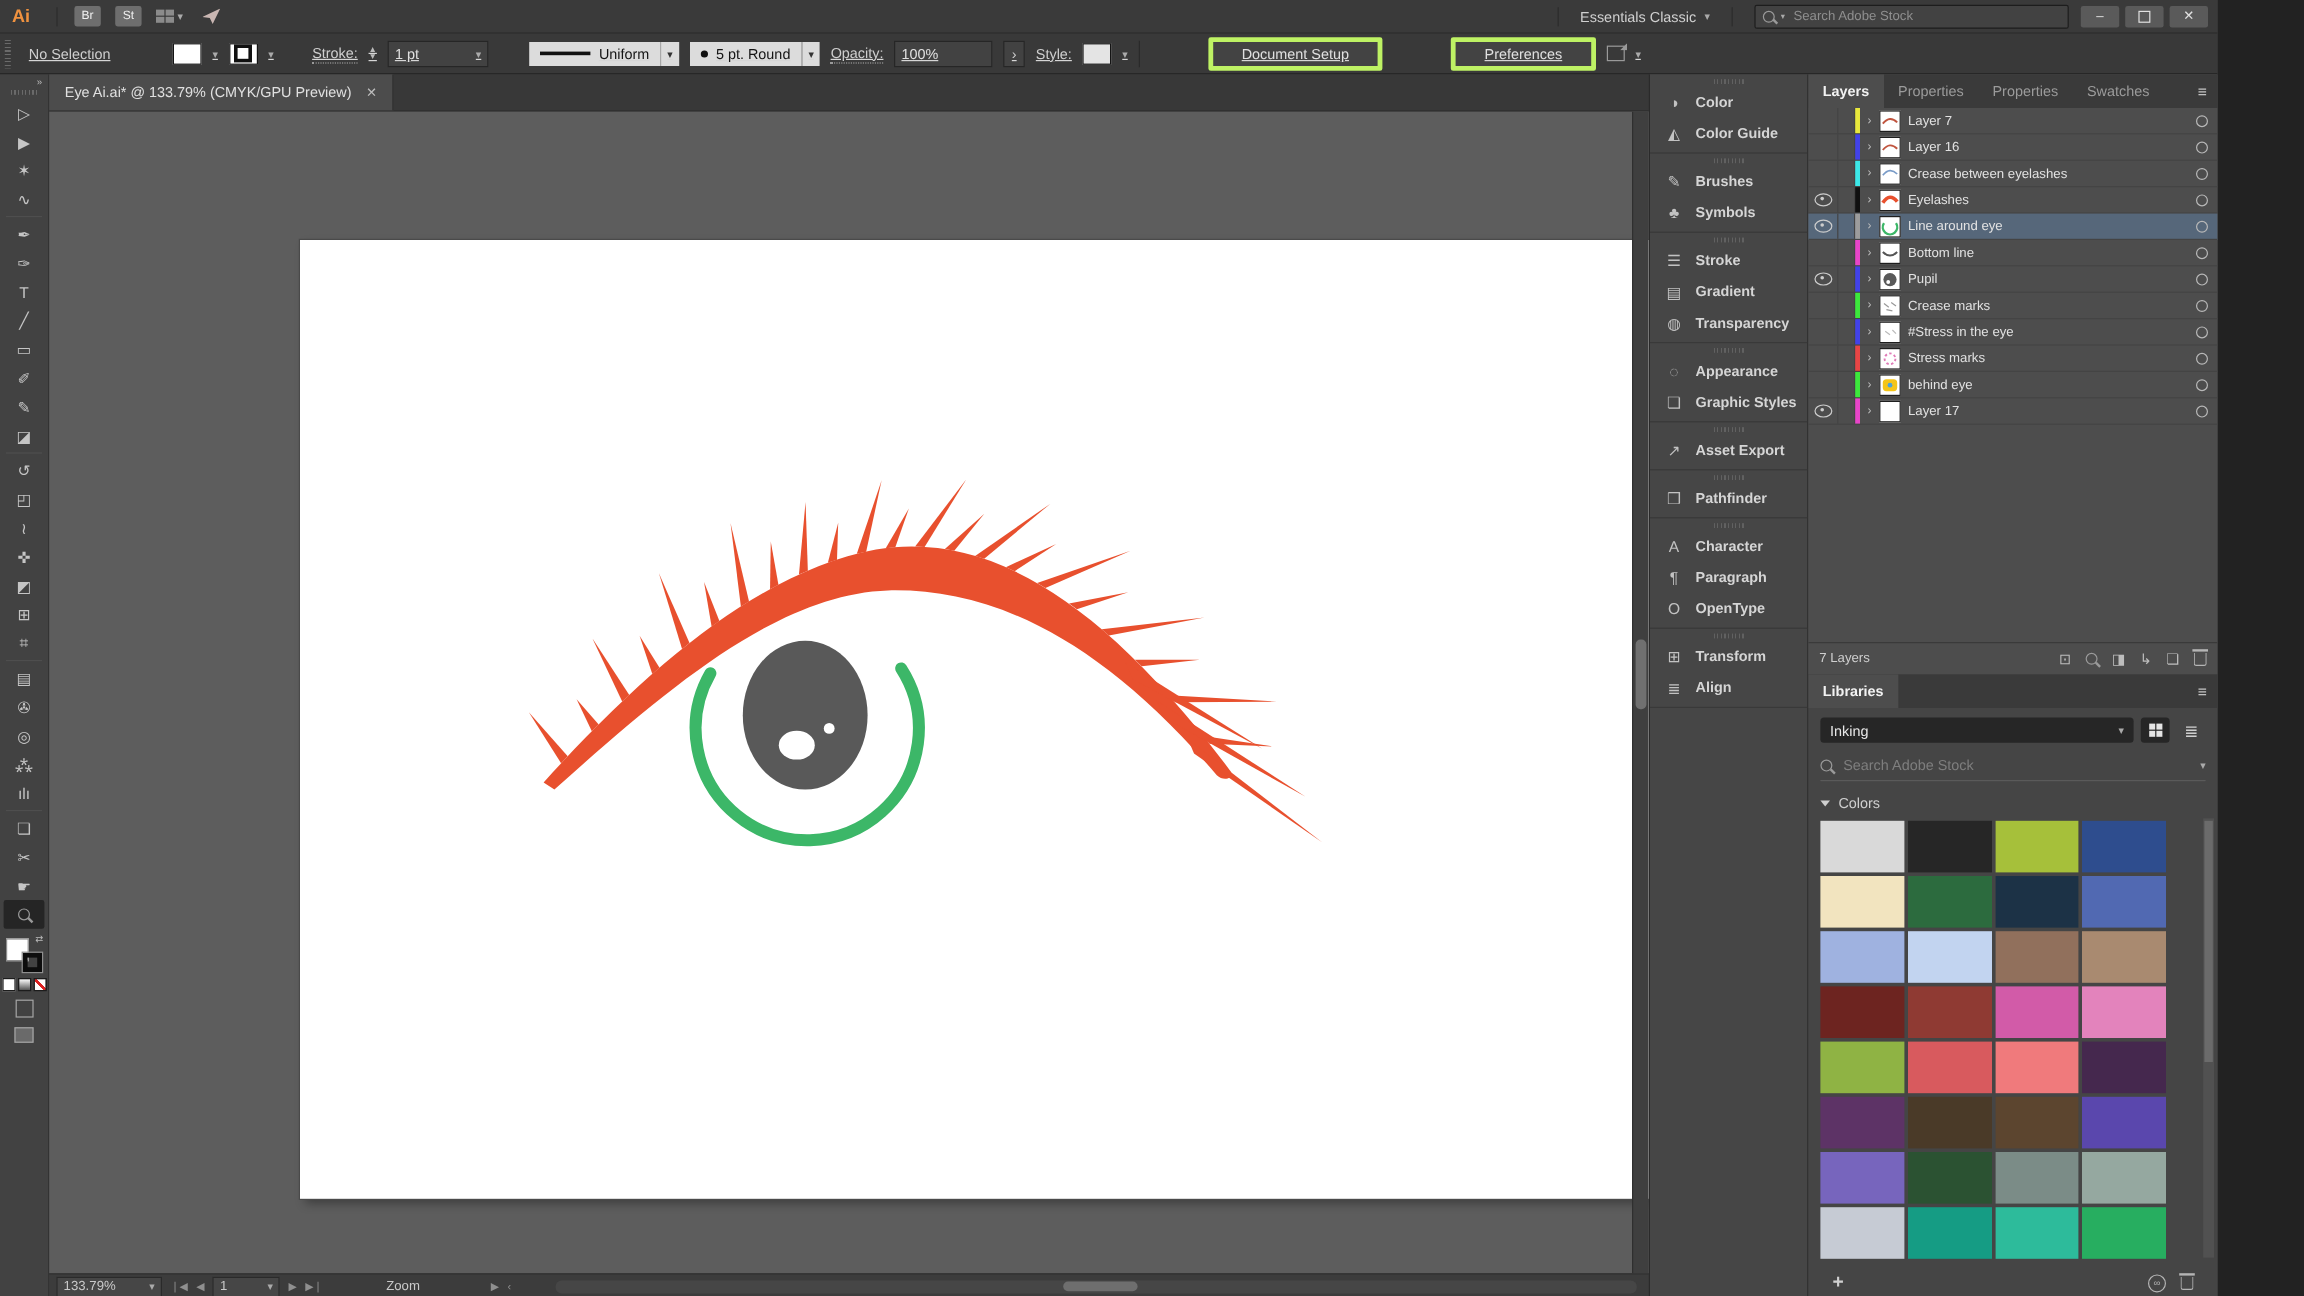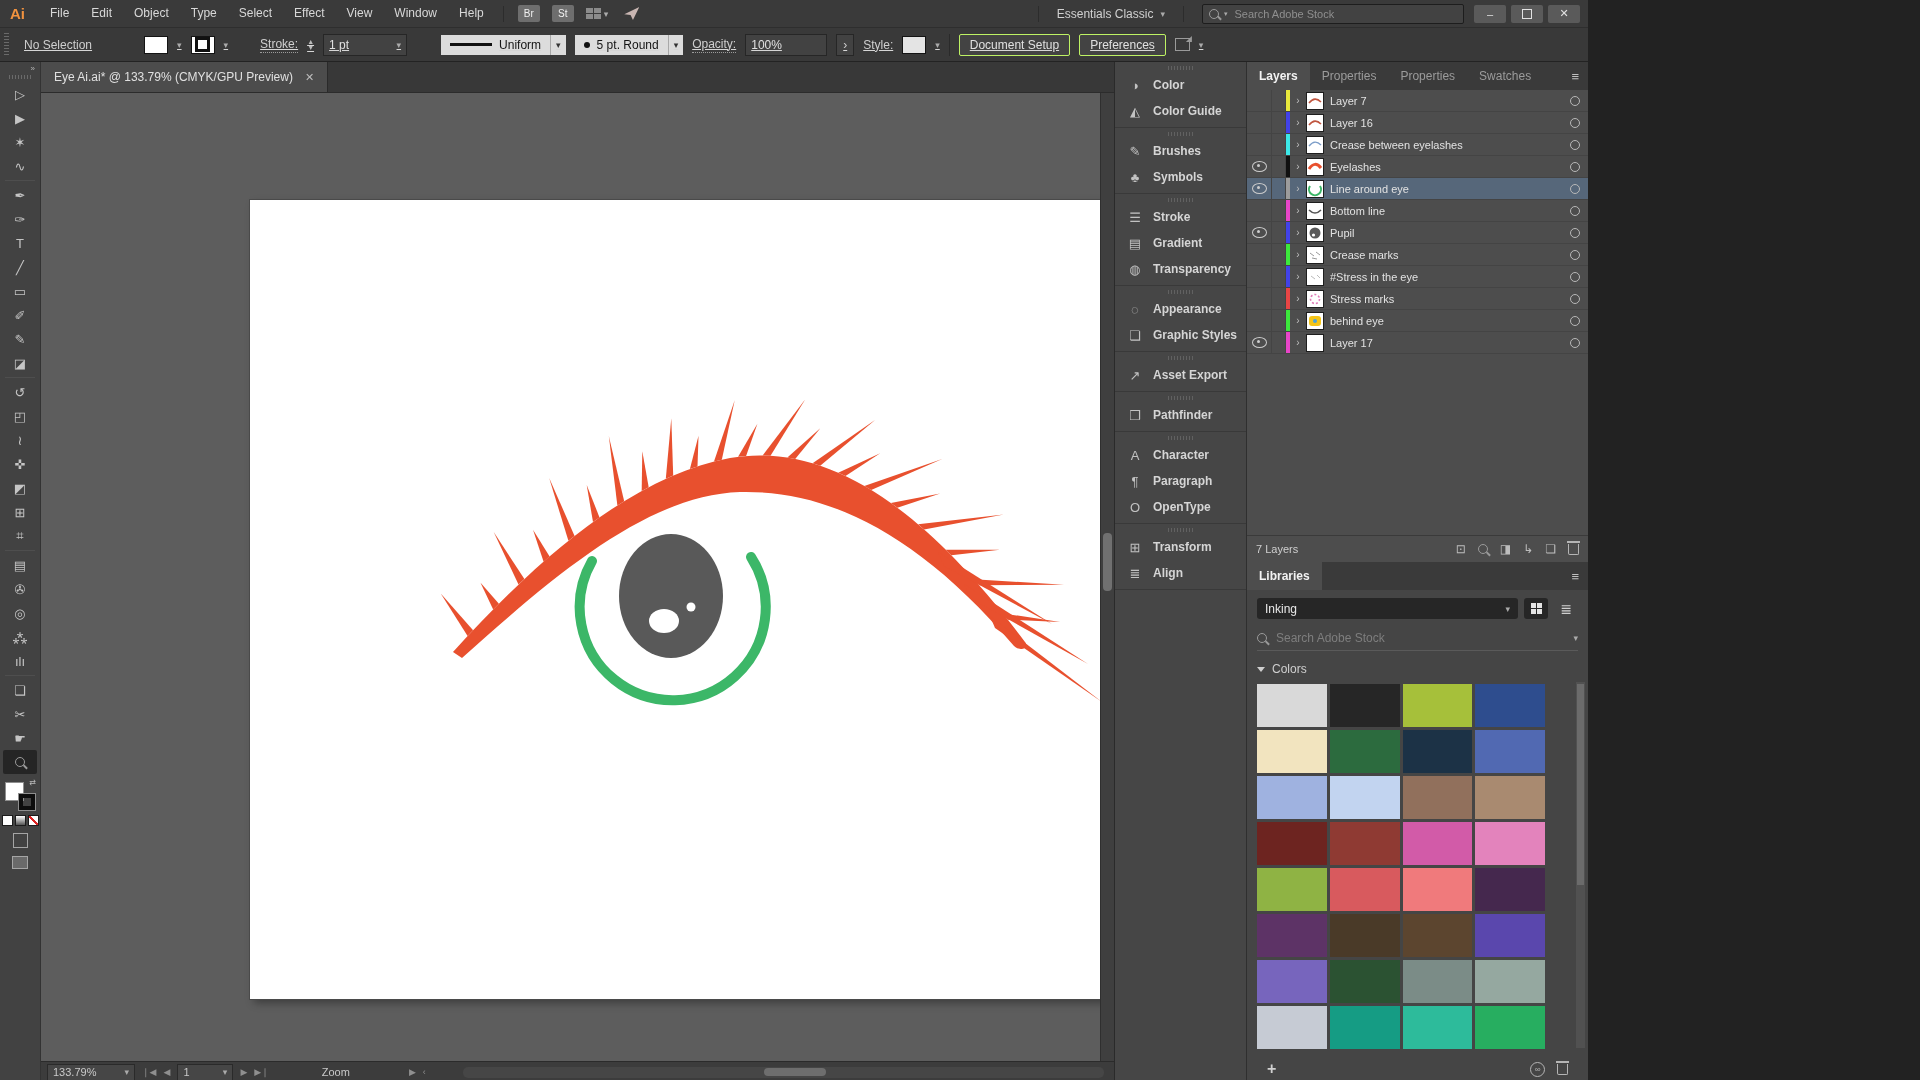--- a/index.html
+++ b/index.html
@@ -1,16 +1,16 @@
 <!DOCTYPE html>
 <html><head>
 <meta charset="utf-8">
 <style>
   html,body{margin:0;padding:0;background:#222;}
-  .app{position:relative;width:1588px;height:1080px;background:#3e3e3e;
+  .app{position:relative;width:1848px;height:1080px;background:#3e3e3e;
        font-family:"Liberation Sans",sans-serif;font-size:12px;color:#d6d6d6;
        overflow:hidden;user-select:none;}
   
   .menubar{height:27px;background:#3a3a3a;display:flex;align-items:center;padding-left:10px;}
   .ai-logo{font-weight:700;font-size:15px;color:#f0923f;margin-right:14px;}
   .menu-item{padding:0 11px;line-height:27px;color:#d8d8d8;cursor:default;}
   .mb-div{width:1px;height:16px;background:#2c2c2c;margin:0 8px;}
   .sq-btn{width:22px;height:17px;background:#6e6e6e;color:#f0f0f0;font-size:10px;
           display:flex;align-items:center;justify-content:center;border-radius:2px;margin:0 6px;}
   .arrange-ico{display:flex;align-items:center;gap:3px;margin:0 6px;color:#9a9a9a;}
@@ -45,22 +45,22 @@
   .swatch-fill{width:22px;height:16px;background:#fff;border:1px solid #141414;}
   .swatch-stroke{width:22px;height:16px;background:#fff;border:1px solid #141414;
                  display:flex;align-items:center;justify-content:center;}
   .swatch-stroke i{display:block;width:9px;height:9px;border:3px solid #111;}
   .stepper{display:flex;flex-direction:column;gap:1px;font-size:7px;color:#bbb;line-height:5px;}
   .dd-dark{height:20px;background:#424242;border:1px solid #262626;display:flex;align-items:center;
            justify-content:space-between;padding:0 5px;color:#e0e0e0;}
   .dd-light{height:20px;background:#dcdcdc;color:#141414;display:flex;align-items:center;gap:7px;padding:0 9px;}
   .line-sample{width:42px;height:3px;background:#111;}
   .dot-sample{width:6px;height:6px;border-radius:50%;background:#111;}
-  .btn{height:20px;padding:0 10px;border:1px solid #bef264;border-radius:2px;background:#434343;
-       color:#e0e0e0;display:flex;align-items:center;}
+  .btn{height:20px;padding:0 24px;border:4px solid #bef264;border-radius:2px;background:#434343;
+       color:#e0e0e0;display:flex;align-items:center;margin-left:48px;}
   .cb-sep{width:1px;height:22px;background:#2a2a2a;}
   .gt{color:#ccc;border:1px solid #262626;background:#424242;height:20px;width:16px;
       display:flex;align-items:center;justify-content:center;}
   .ab-ico{width:13px;height:11px;border:1px solid #9a9a9a;position:relative;}
   .ab-ico::after{content:"";position:absolute;right:-3px;top:-3px;width:6px;height:6px;background:#9a9a9a;
                  clip-path:polygon(0 100%,100% 0,100% 100%);}
   
   .main{display:flex;height:1020px;}
   
   .toolbar{width:40px;background:#424242;border-right:1px solid #333;display:flex;flex-direction:column;
@@ -173,31 +173,20 @@
   .cc-ico{width:13px;height:13px;border:1px solid #b5b5b5;border-radius:50%;display:flex;
           align-items:center;justify-content:center;font-size:8px;color:#b5b5b5;}
 </style>
 </head>
 <body>
 
 <div class="app">
 
   <div class="menubar">
     <span class="ai-logo">Ai</span>
-    <span id="menu-list" style="display:flex;">
-        <span class="menu-item">File</span>
-        <span class="menu-item">Edit</span>
-        <span class="menu-item">Object</span>
-        <span class="menu-item">Type</span>
-        <span class="menu-item">Select</span>
-        <span class="menu-item">Effect</span>
-        <span class="menu-item">View</span>
-        <span class="menu-item">Window</span>
-        <span class="menu-item">Help</span>
-      </span>
     <span class="mb-div"></span>
     <span class="sq-btn">Br</span>
     <span class="sq-btn">St</span>
     <span class="arrange-ico">
       <span class="cells">
           <span></span>
           <span></span>
           <span></span>
           <span></span>
         </span>

